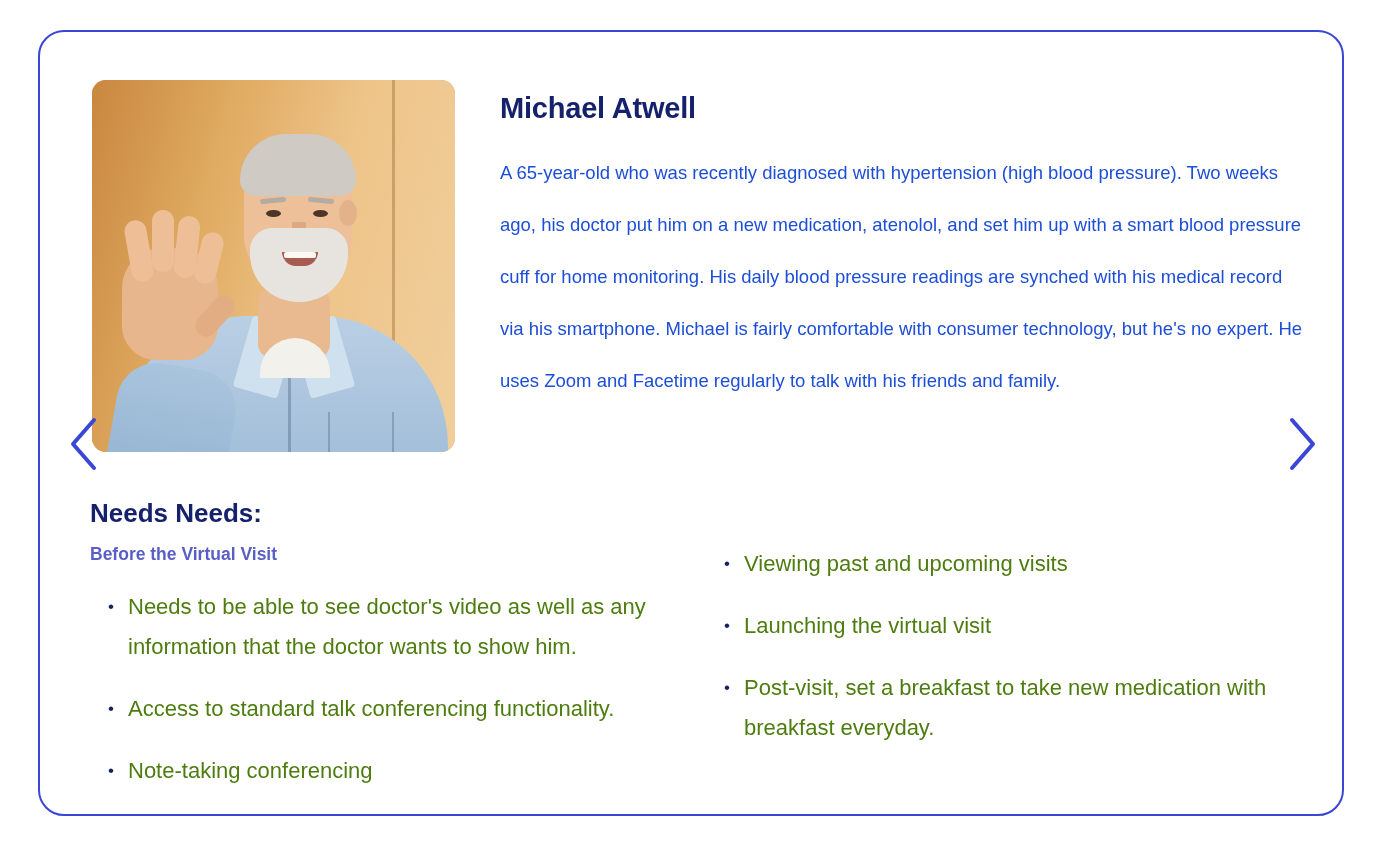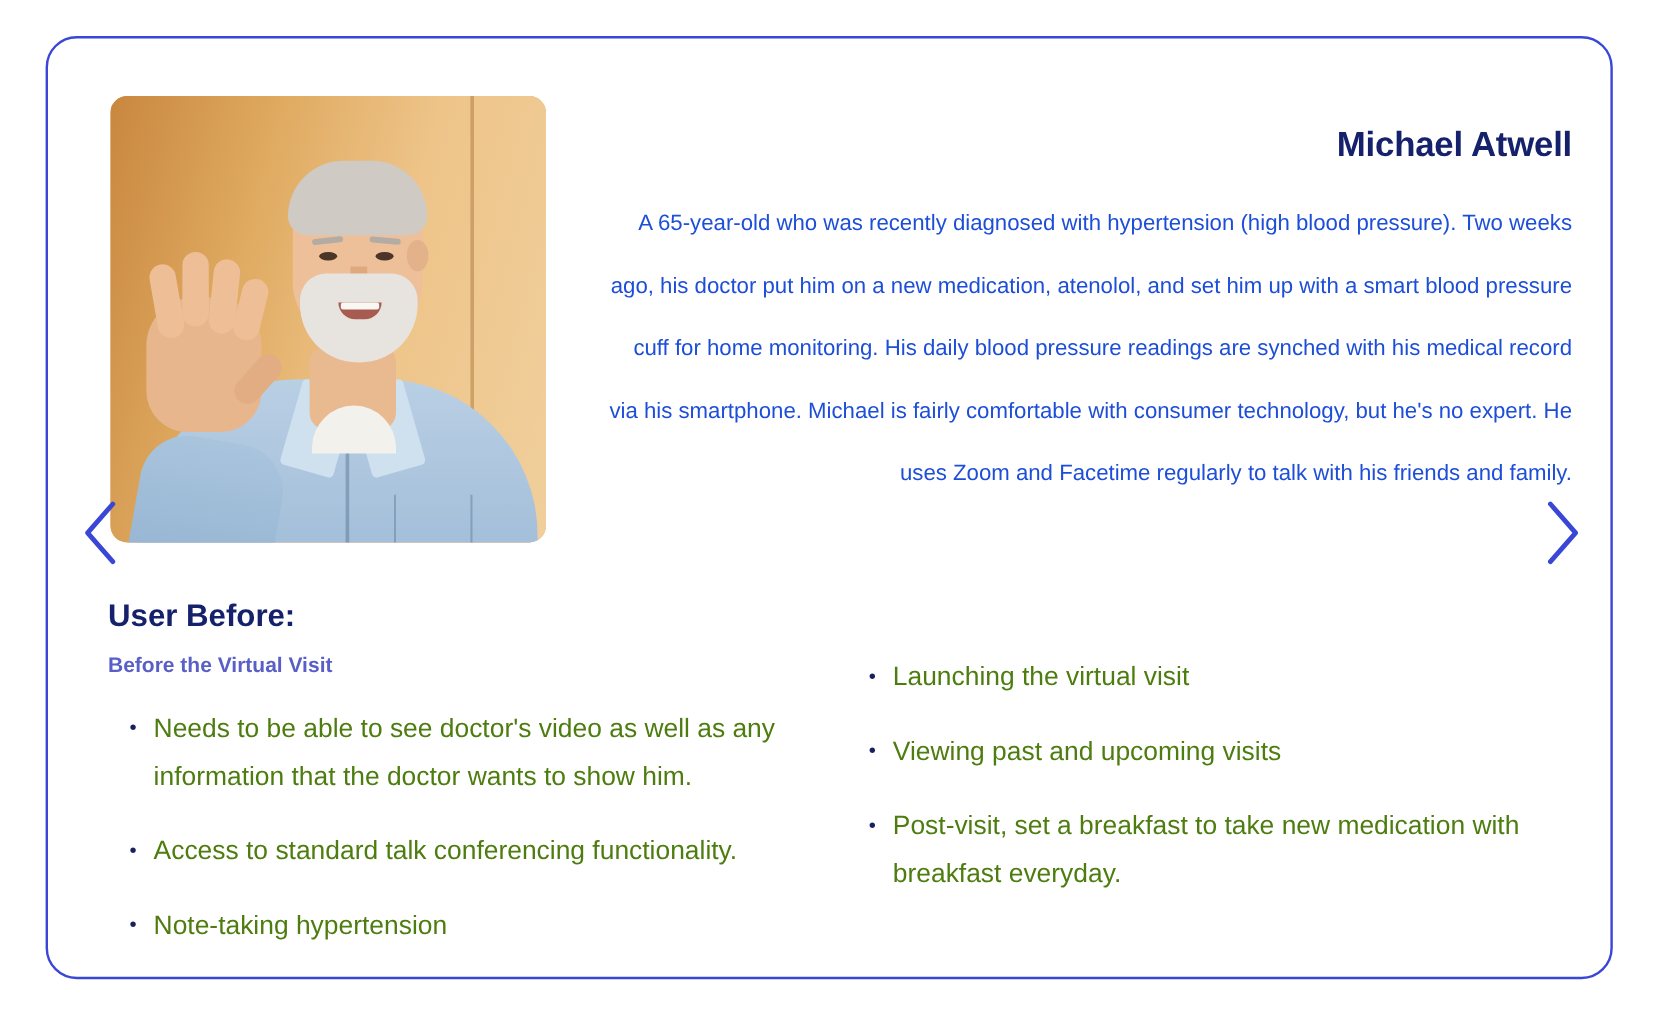--- a/index.html
+++ b/index.html
@@ -243,23 +243,22 @@
     width: 22px;
     height: 48px;
     background: #e3ad84;
     border-radius: 12px;
     transform: rotate(42deg);
   }
 
   .bio-block {
     position: absolute;
     left: 460px;
-    top: 73px;
+    top: 60px;
     width: 810px;
-    text-align: right;
   }
   .persona-name {
     margin: 0 0 22px 0;
     font-size: 29px;
     font-weight: bold;
     color: #15216b;
     letter-spacing: -0.2px;
   }
   .persona-bio {
     margin: 0;
@@ -377,32 +376,32 @@
       <path d="M28 4 L7 28 L28 52" stroke="#3a46d6" stroke-width="4" stroke-linecap="round" stroke-linejoin="round" fill="none"></path>
     </svg>
   </div>
 
   <div class="nav-arrow nav-next">
     <svg width="40" height="56" viewBox="0 0 40 56" fill="none" aria-hidden="true">
       <path d="M12 4 L33 28 L12 52" stroke="#3a46d6" stroke-width="4" stroke-linecap="round" stroke-linejoin="round" fill="none"></path>
     </svg>
   </div>
 
-  <h2 class="needs-title">User Before:</h2>
+  <h2 class="needs-title">Needs Needs:</h2>
 
   <div class="col col-left">
     <h3 class="col-heading">Before the Virtual Visit</h3>
     <ul class="needs-list">
       <li>Needs to be able to see doctor's video as well as any information that the doctor wants to show him.</li>
       <li>Access to standard talk conferencing functionality.</li>
-      <li>Note-taking hypertension</li>
+      <li>Note-taking conferencing</li>
     </ul>
   </div>
 
   <div class="col col-right">
     <ul class="needs-list">
+      <li>Viewing past and upcoming visits</li>
       <li>Launching the virtual visit</li>
-      <li>Viewing past and upcoming visits</li>
       <li>Post-visit, set a breakfast to take new medication with breakfast everyday.</li>
     </ul>
   </div>
 
 </div>
 
 </body></html>

